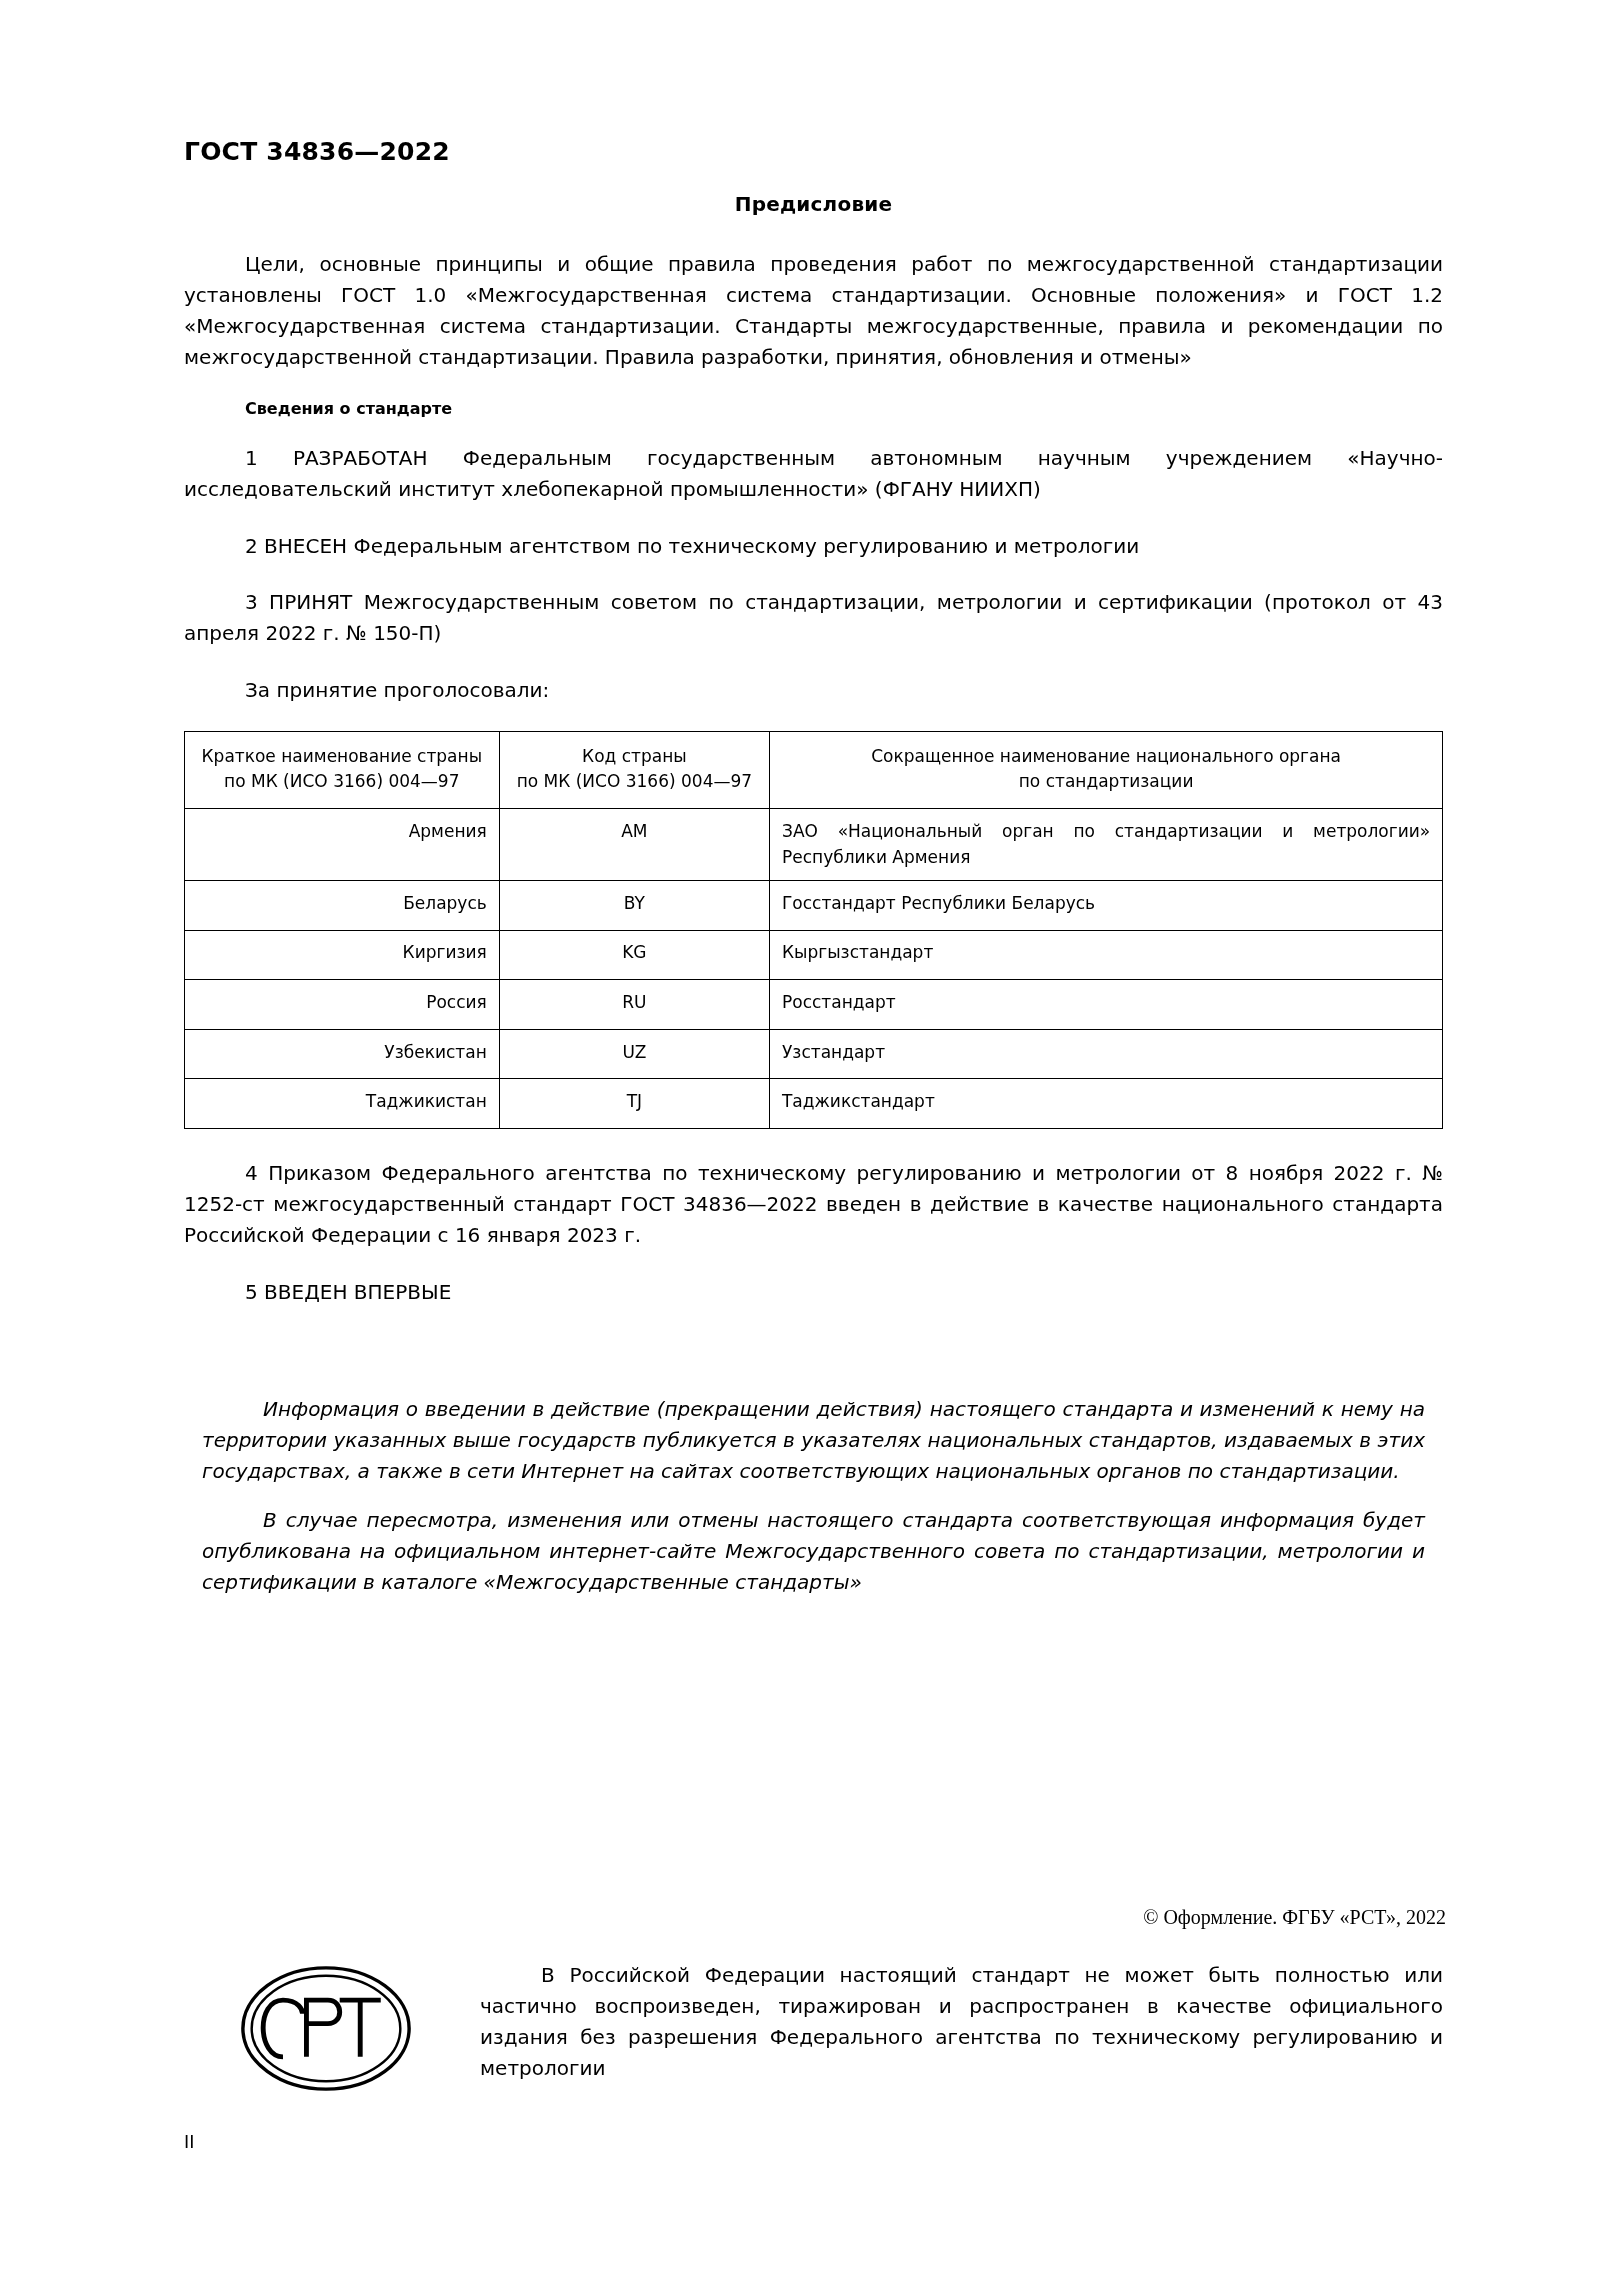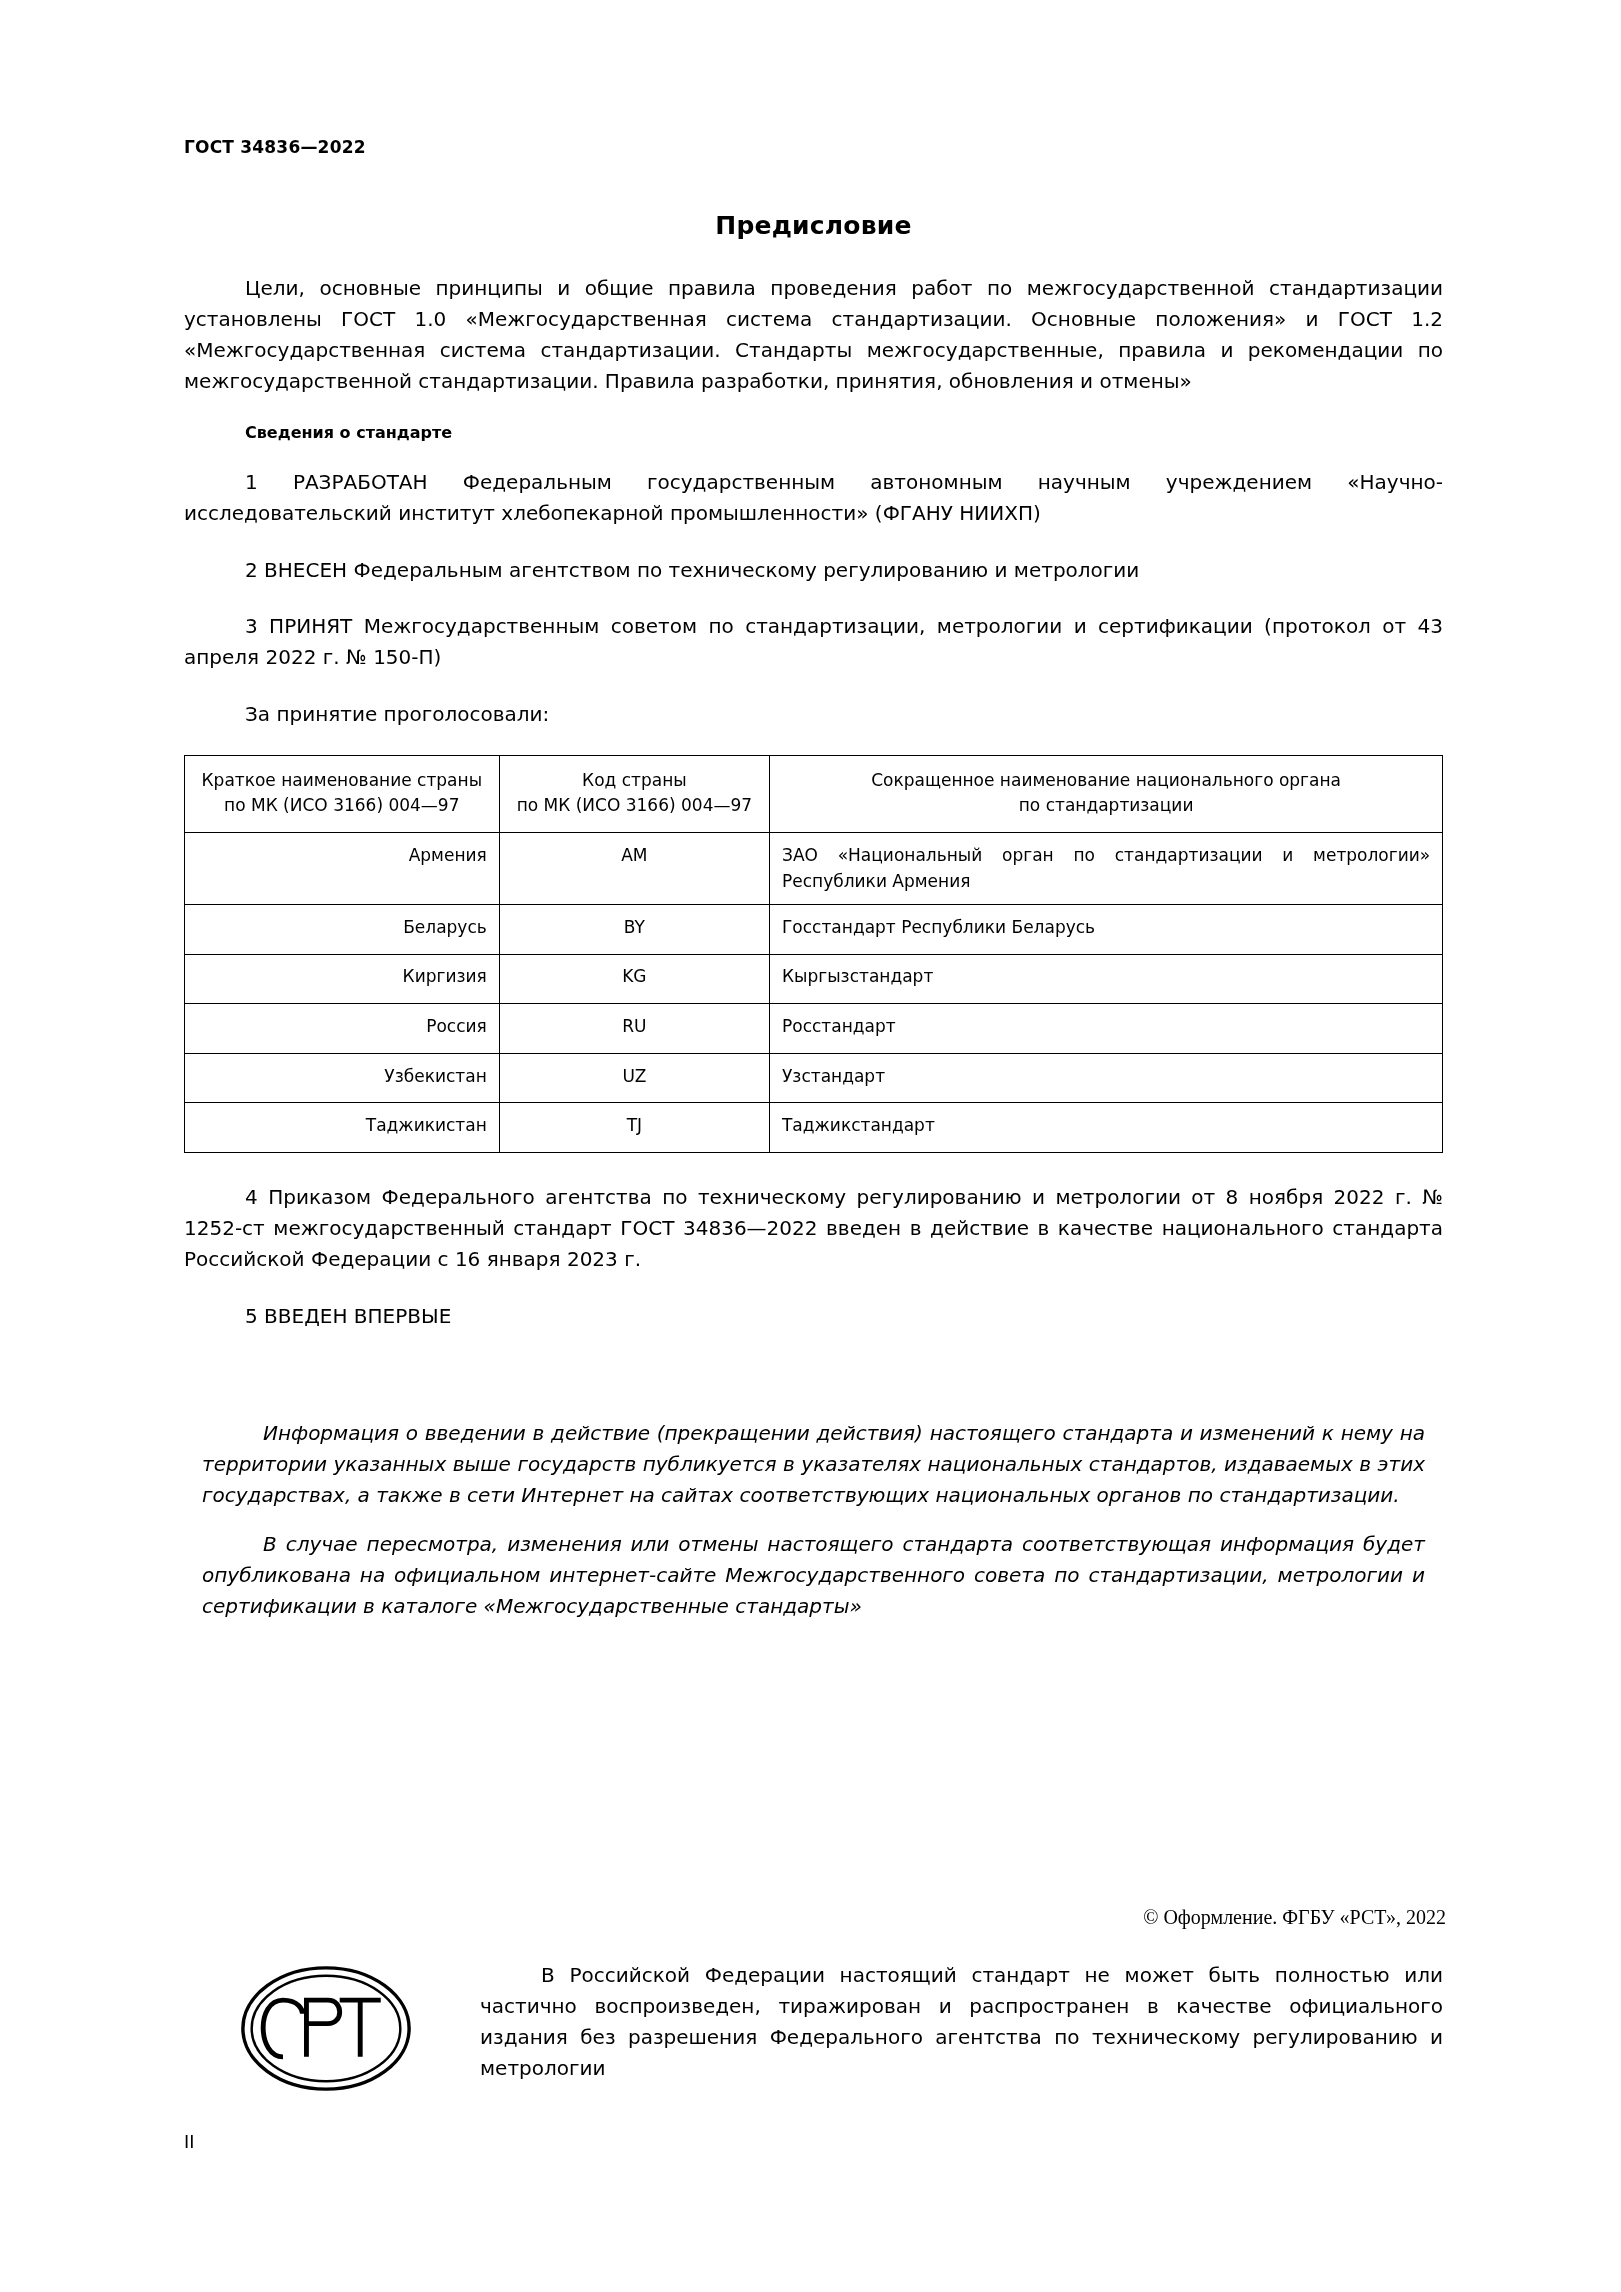--- a/index.html
+++ b/index.html
@@ -19,27 +19,27 @@
     background: #ffffff;
     box-sizing: border-box;
   }
   .content {
     position: absolute;
     left: 184px;
     top: 137px;
     width: 1259px;
   }
   .header-code {
-    font-size: 17px;
+    font-size: 25px;
     font-weight: bold;
     letter-spacing: 0.2px;
-    margin: 0 0 54px 0;
+    margin: 0 0 26px 0;
   }
   h1.title {
-    font-size: 25px;
+    font-size: 20px;
     font-weight: bold;
     text-align: center;
     margin: 0 0 33px 0;
     letter-spacing: 0.2px;
   }
   p.body-par {
     font-size: 20px;
     line-height: 31px;
     text-align: justify;
     margin: 0 0 25.5px 0;

